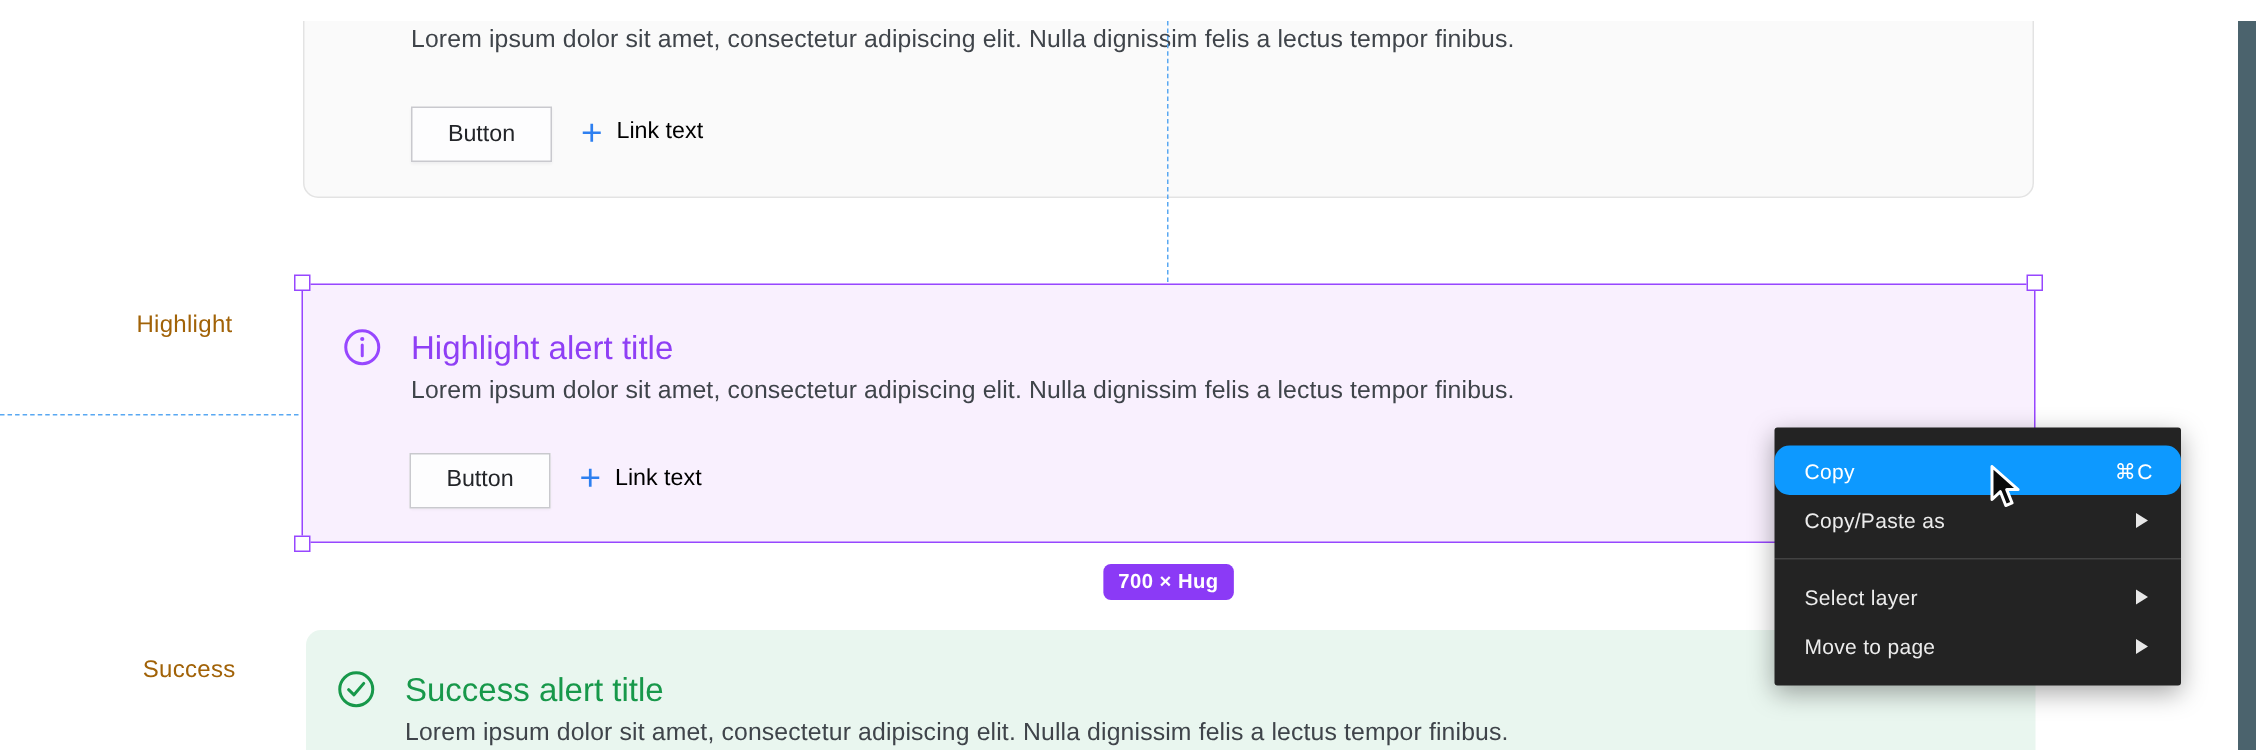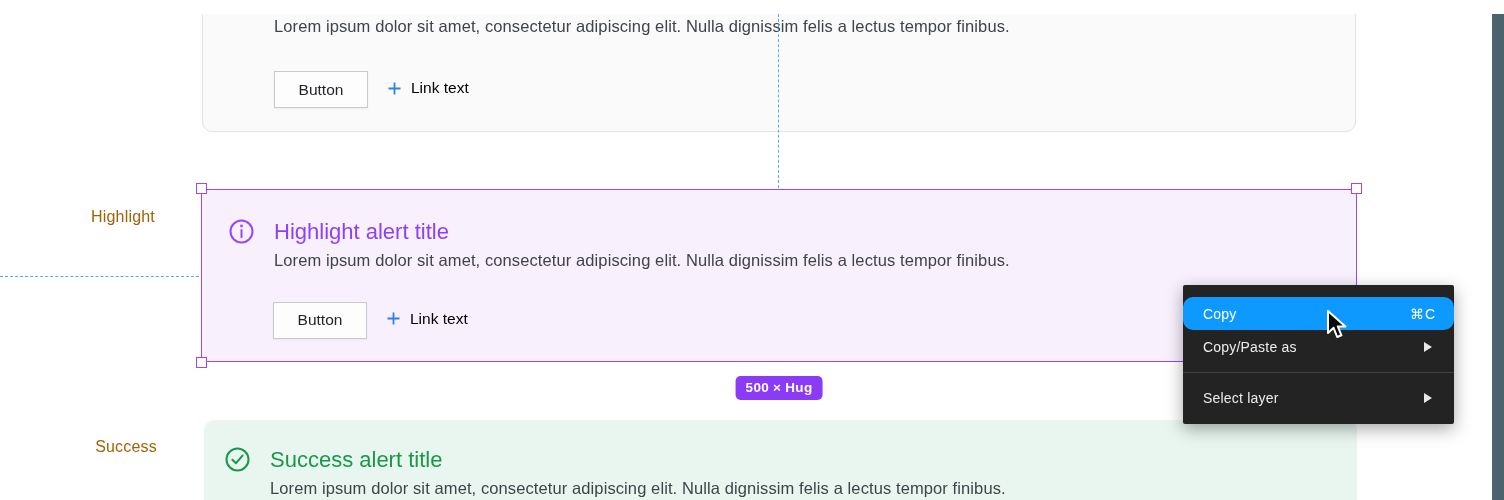--- a/index.html
+++ b/index.html
@@ -95,21 +95,21 @@
       </svg>
       <span>Link text</span>
     </div>
   </div>
 
   <div class="handle" style="left:196px; top:169px;"></div>
   <div class="handle" style="left:1351px; top:169px;"></div>
   <div class="handle" style="left:196px; top:343px;"></div>
   <div class="handle" style="left:1351px; top:343px;"></div>
 
-  <div id="size-badge">500 × Hug</div>
+  <div id="size-badge">700 × Hug</div>
 
   <div id="label-success" class="side-label">Success</div>
 
   <div id="card-success" class="card dots">
     <svg class="icon-circle" style="left:21px; top:27px;" viewBox="0 0 25 25">
       <circle cx="12.5" cy="12.5" r="11" fill="none" stroke="#17984a" stroke-width="2"></circle>
       <path d="M7.4 12.8 L11 16.2 L17.5 8.6" fill="none" stroke="#17984a" stroke-width="2" stroke-linecap="round" stroke-linejoin="round"></path>
     </svg>
     <div class="alert-title" style="left:66px; top:27px; color:#17984a;">Success alert title</div>
     <div class="alert-body" style="left:66px; top:59px;">Lorem ipsum dolor sit amet, consectetur adipiscing elit. Nulla dignissim felis a lectus tempor finibus.</div>
@@ -122,20 +122,24 @@
     </div>
     <div class="menu-item">
       <span>Copy/Paste as</span>
       <span class="submenu-arrow"></span>
     </div>
     <div class="menu-sep"></div>
     <div class="menu-item">
       <span>Select layer</span>
       <span class="submenu-arrow"></span>
     </div>
+    <div class="menu-item">
+      <span>Move to page</span>
+      <span class="submenu-arrow"></span>
+    </div>
   </div>
 
   <svg id="cursor" width="26" height="30" viewBox="0 0 26 30">
     <path d="M3 1 L3 23 L8.6 17.8 L12.2 27 L16.4 25.3 L12.8 16.4 L20.4 16.4 Z" fill="#0b0b0b" stroke="#ffffff" stroke-width="2" stroke-linejoin="round"></path>
   </svg>
 
   <div id="side-strip"></div>
 
 </div>
 

